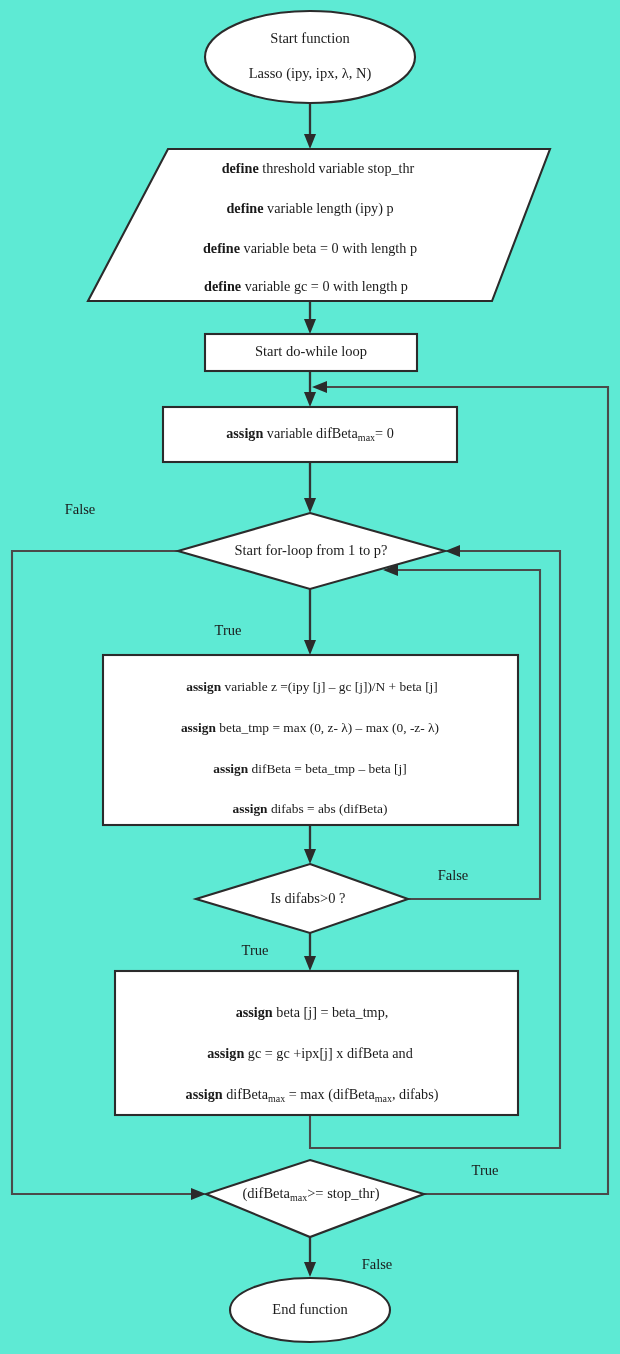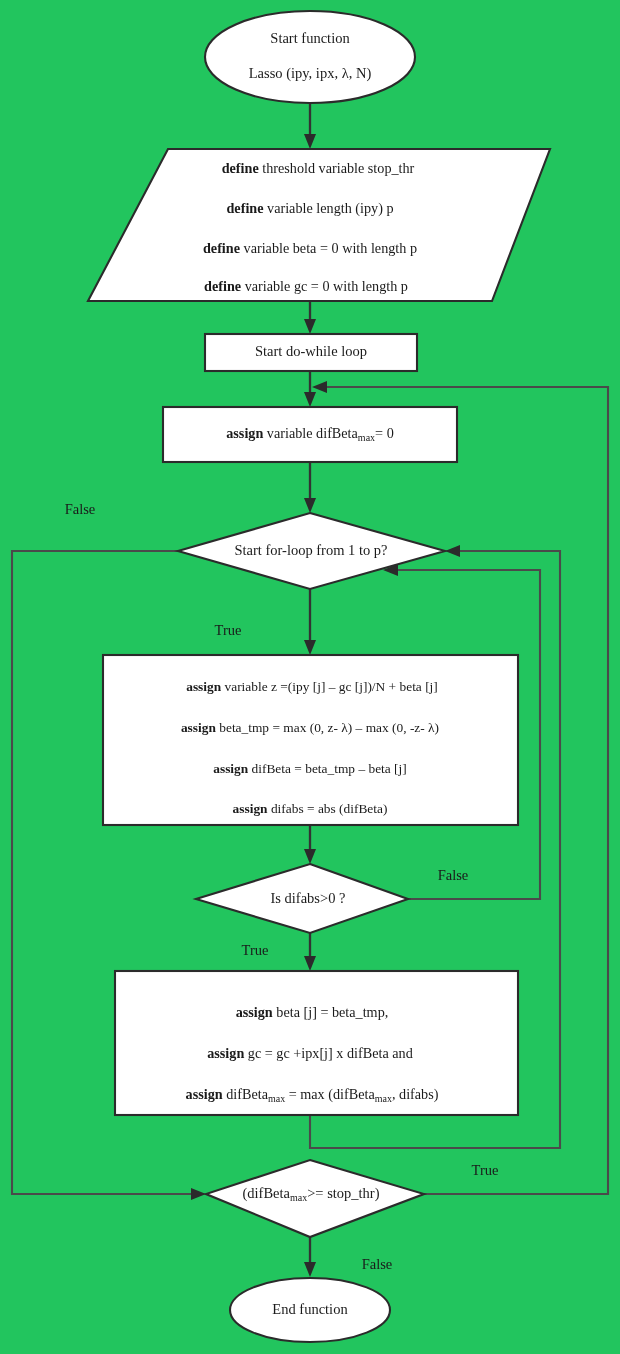--- a/index.html
+++ b/index.html
@@ -4,21 +4,21 @@
 <style>
   html, body {
     margin: 0;
     padding: 0;
     background: #ffffff;
   }
   #chart-root {
     position: relative;
     width: 620px;
     height: 1354px;
-    background: #22c55e;
+    background: #5eead4;
     font-family: "Liberation Serif", "DejaVu Serif", serif;
     overflow: hidden;
   }
   svg#flow {
     position: absolute;
     top: 0;
     left: 0;
     width: 620px;
     height: 1354px;
   }

